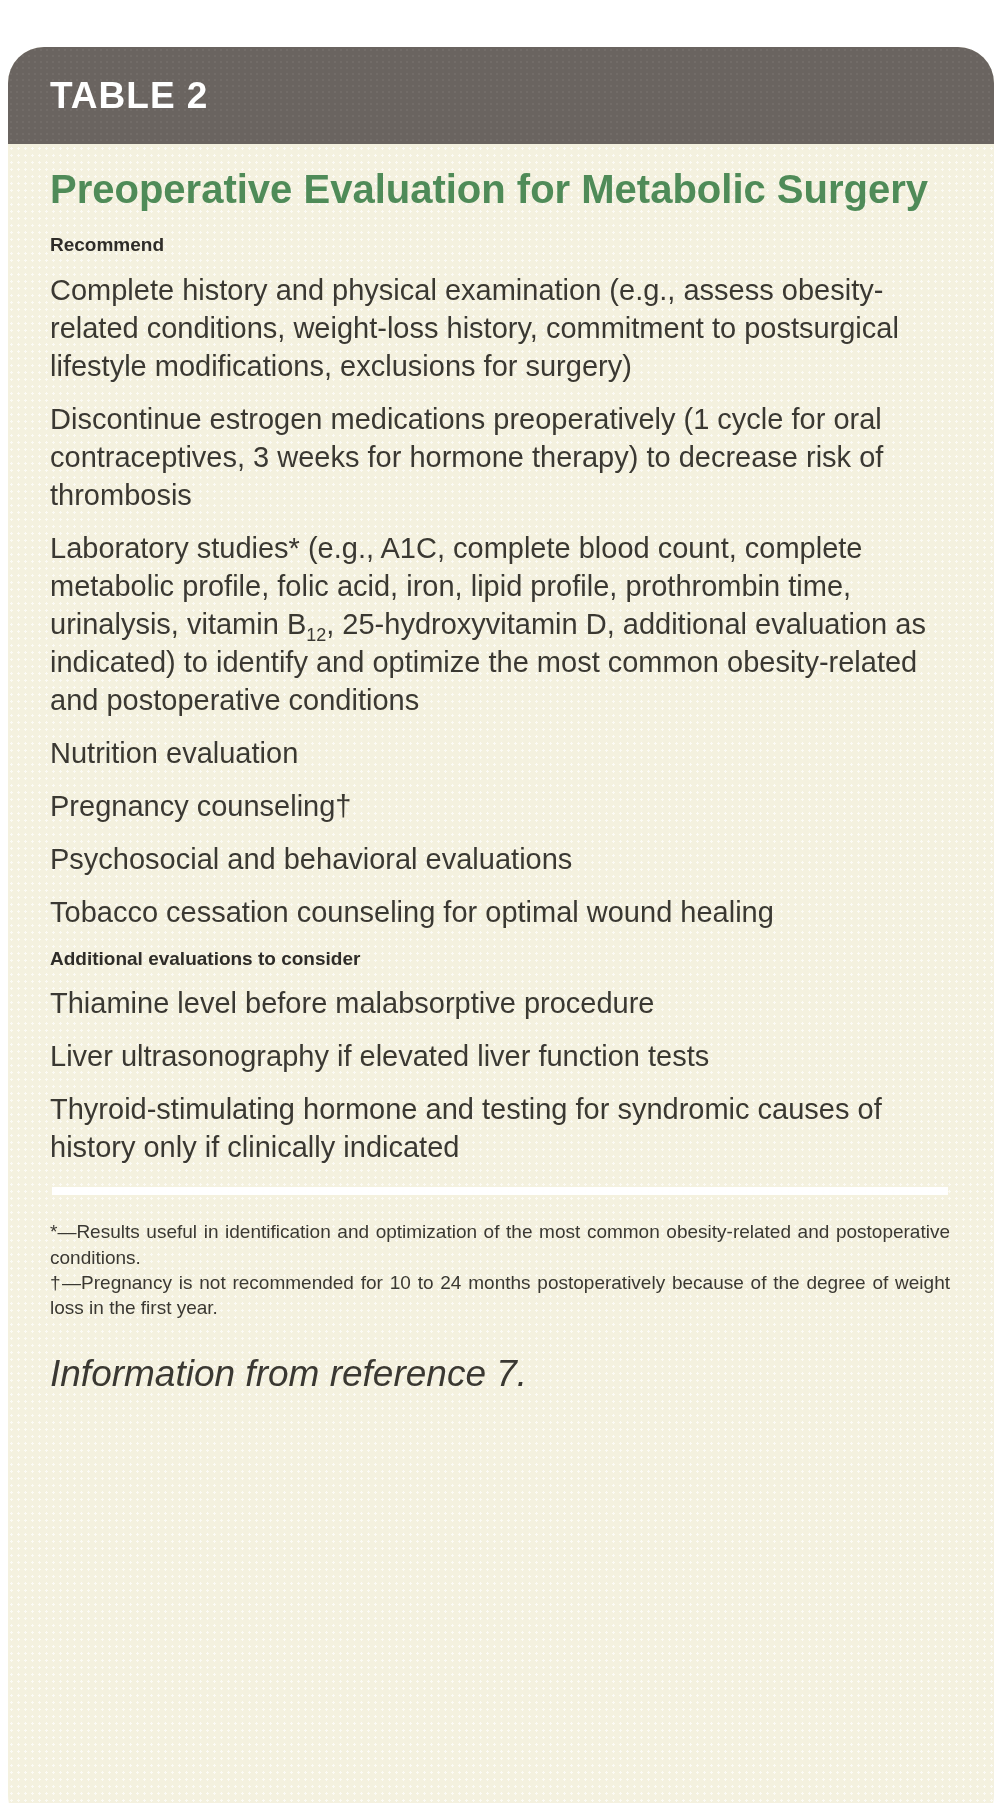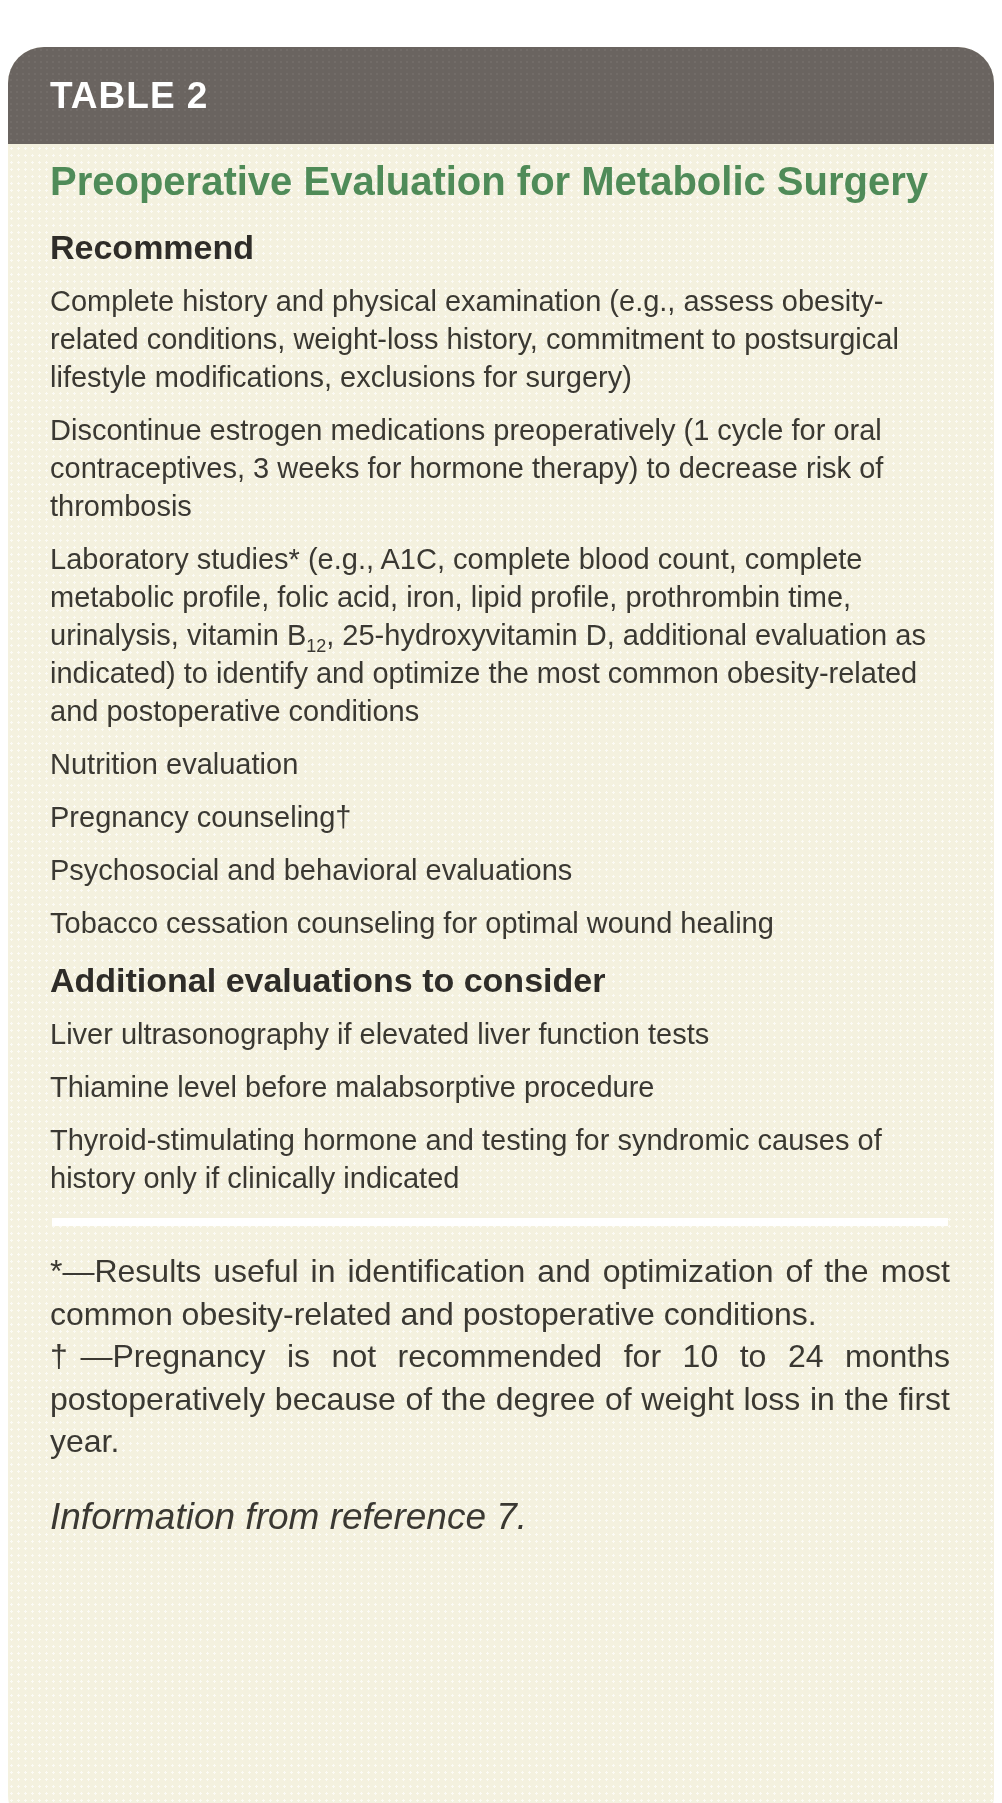--- a/index.html
+++ b/index.html
@@ -38,33 +38,33 @@
     padding-left: 42px;
     box-sizing: border-box;
   }
   .table-label {
     color: #ffffff;
     font-size: 37px;
     font-weight: bold;
     letter-spacing: 1px;
   }
   .card-body {
-    padding: 12px 44px 0 42px;
+    padding: 20px 44px 0 42px;
     box-sizing: border-box;
   }
   .table-title {
     color: #4f8b58;
     font-size: 40px;
     line-height: 1.28;
     font-weight: bold;
     margin: 0 0 18px 0;
   }
   .section-heading {
     color: #2e2c28;
-    font-size: 34px;
+    font-size: 19px;
     font-weight: bold;
     margin: 4px 0 14px 0;
     line-height: 1.3;
   }
   .list-item {
     color: #3a3832;
     font-size: 29px;
     line-height: 1.31;
     margin: 0 0 15px 0;
   }
@@ -73,21 +73,21 @@
     line-height: 0;
   }
   .divider {
     height: 8px;
     background: #ffffff;
     border: none;
     margin: 20px 2px 24px 2px;
   }
   .footnote {
     color: #3a3832;
-    font-size: 32px;
+    font-size: 19px;
     line-height: 1.33;
     text-align: justify;
     margin: 0;
   }
   .source-note {
     color: #3a3832;
     font-size: 37px;
     font-style: italic;
     margin: 30px 0 0 0;
     line-height: 1.3;
@@ -106,22 +106,22 @@
       <div>
           <div class="section-heading">Recommend</div>
           <div class="list-item"><span>Complete history and physical examination (e.g., assess obesity-related conditions, weight-loss history, commitment to postsurgical lifestyle modifications, exclusions for surgery)</span></div>
           <div class="list-item"><span>Discontinue estrogen medications preoperatively (1 cycle for oral contraceptives, 3 weeks for hormone therapy) to decrease risk of thrombosis</span></div>
           <div class="list-item"><span>Laboratory studies* (e.g., A1C, complete blood count, complete metabolic profile, folic acid, iron, lipid profile, prothrombin time, urinalysis, vitamin B</span><sub>12</sub><span>, 25-hydroxyvitamin D, additional evaluation as indicated) to identify and optimize the most common obesity-related and postoperative conditions</span></div>
           <div class="list-item"><span>Nutrition evaluation</span></div>
           <div class="list-item"><span>Pregnancy counseling†</span></div>
           <div class="list-item"><span>Psychosocial and behavioral evaluations</span></div>
           <div class="list-item"><span>Tobacco cessation counseling for optimal wound healing</span></div>
           <div class="section-heading">Additional evaluations to consider</div>
+          <div class="list-item"><span>Thiamine level before malabsorptive procedure</span></div>
           <div class="list-item"><span>Liver ultrasonography if elevated liver function tests</span></div>
-          <div class="list-item"><span>Thiamine level before malabsorptive procedure</span></div>
           <div class="list-item"><span>Thyroid-stimulating hormone and testing for syndromic causes of history only if clinically indicated</span></div>
         </div>
       <hr class="divider">
       <div>
           <p class="footnote">*—Results useful in identification and optimization of the most common obesity-related and postoperative conditions.</p>
           <p class="footnote">†—Pregnancy is not recommended for 10 to 24 months postoperatively because of the degree of weight loss in the first year.</p>
         </div>
       <p class="source-note">Information from reference 7.</p>
     </div>
   </div>

